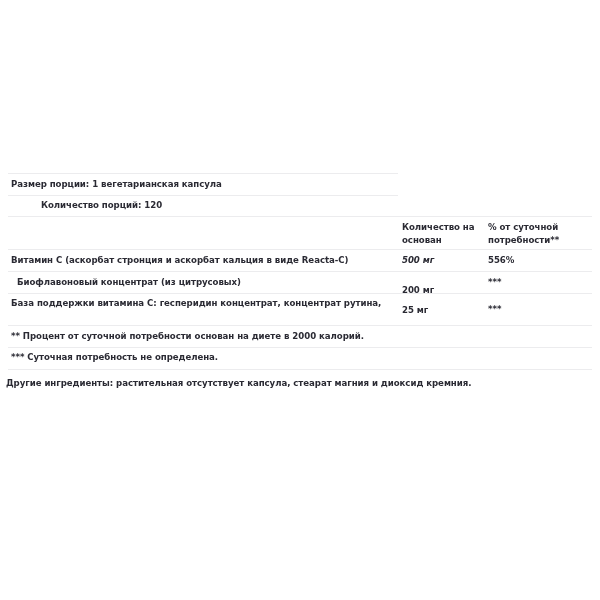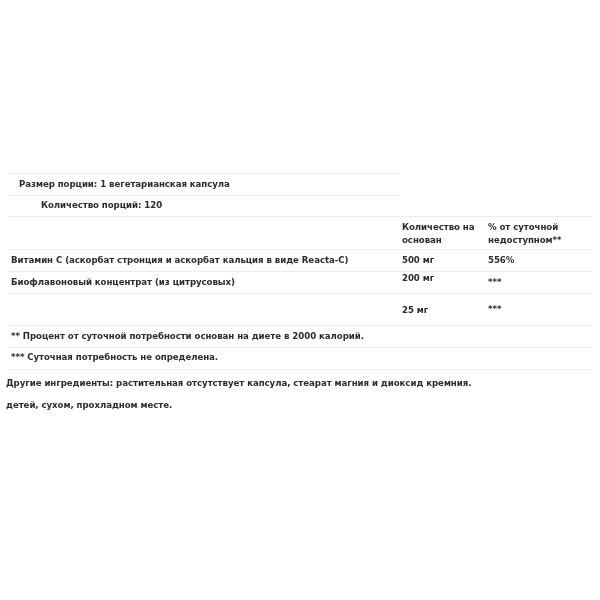--- a/index.html
+++ b/index.html
@@ -10,54 +10,54 @@
     font-size: 8.6px;
     font-weight: bold;
   }
   .hr { position: absolute; height: 1px; background: #ececee; left: 8px; }
   .txt { position: absolute; white-space: nowrap; line-height: 13px; letter-spacing: -0.05px; }
 </style>
 </head>
 <body>
 
 <div class="hr" style="top:173px; width:390px;"></div>
-<div class="txt" style="left:19px; top:178px;">Размер порции: 1 вегетарианская капсула</div>
+<div class="txt" style="left:11px; top:178px;">Размер порции: 1 вегетарианская капсула</div>
 <div class="hr" style="top:195px; width:390px;"></div>
 <div class="txt" style="left:11px; top:199px;padding-left:30px;">Количество порций: 120</div>
 <div class="hr" style="top:216px; width:390px;"></div>
 
 <div class="hr" style="top:216px; left:8px; width:584px;"></div>
 <div class="txt" style="left:402px; top:221px;">
   <div>Количество на</div>
   <div>основан</div>
 </div>
 <div class="txt" style="left:488px; top:221px;">
   <div>% от суточной</div>
-  <div>недоступном**</div>
+  <div>потребности**</div>
 </div>
 <div class="hr" style="top:249px; width:584px;"></div>
 
 <div class="txt" style="left:11px; top:254px;">Витамин С (аскорбат стронция и аскорбат кальция в виде Reacta-C)</div>
-<div class="txt" style="left:402px; top:254px;">500 мг</div>
+<div class="txt" style="left:402px; top:254px;font-style:italic;">500 мг</div>
 <div class="txt" style="left:488px; top:254px;text-align:center;">556%</div>
 <div class="hr" style="top:271px; width:584px;"></div>
 
-<div class="txt" style="left:11px; top:276px;">Биофлавоновый концентрат (из цитрусовых)</div>
-<div class="txt" style="left:402px; top:272px;">200 мг</div>
+<div class="txt" style="left:17px; top:276px;">Биофлавоновый концентрат (из цитрусовых)</div>
+<div class="txt" style="left:402px; top:284px;">200 мг</div>
 <div class="txt" style="left:488px; top:276px;">***</div>
 <div class="hr" style="top:293px; width:584px;"></div>
 
 <div class="txt" style="left:11px; top:297px;">
+  <div>База поддержки витамина С: гесперидин концентрат, концентрат рутина,</div>
 </div>
 <div class="txt" style="left:402px; top:304px;">25 мг</div>
 <div class="txt" style="left:488px; top:303px;">***</div>
 <div class="hr" style="top:325px; width:584px;"></div>
 
 <div class="txt" style="left:11px; top:330px;">** Процент от суточной потребности основан на диете в 2000 калорий.</div>
 <div class="hr" style="top:347px; width:584px;"></div>
 <div class="txt" style="left:11px; top:351px;">*** Суточная потребность не определена.</div>
 <div class="hr" style="top:369px; width:584px;"></div>
 
 <div class="txt" style="left:6px; top:377px;">Другие ингредиенты: растительная отсутствует капсула, стеарат магния и диоксид кремния.</div>
 
 <div class="txt" style="left:6px; top:399px;">
-  <div>детей, сухом, прохладном месте.</div>
 </div>
 
 </body></html>

